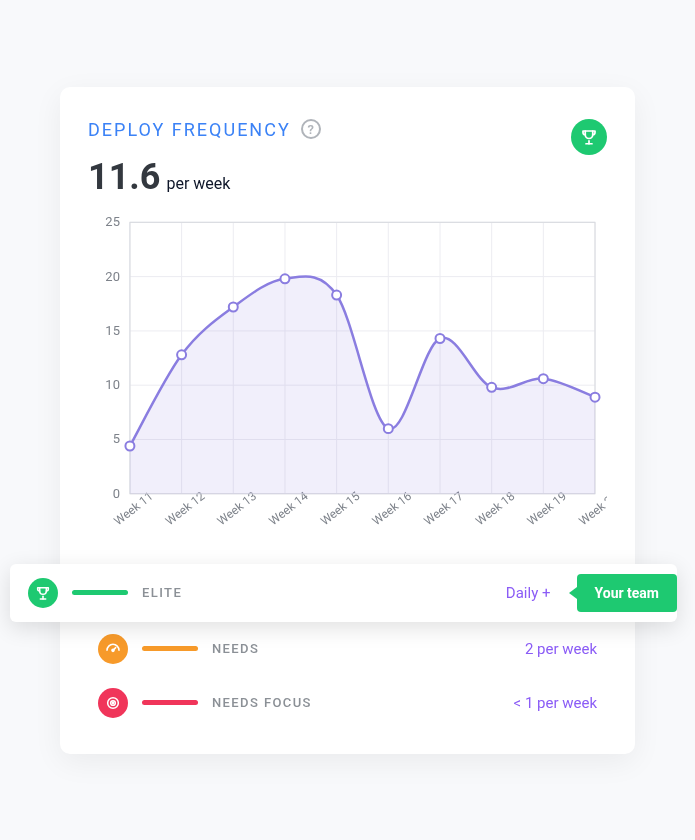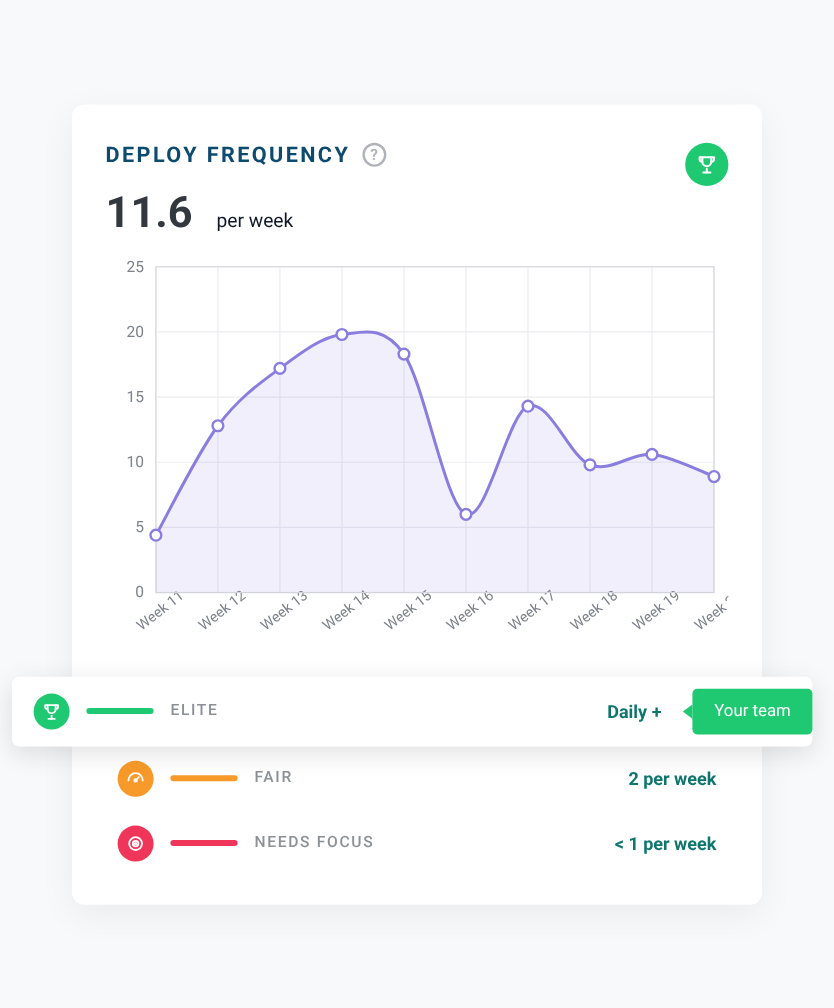--- a/index.html
+++ b/index.html
@@ -26,22 +26,22 @@
     justify-content: space-between;
   }
   .title-row {
     display: flex;
     align-items: center;
     gap: 10px;
   }
   .title {
     font-size: 18px;
     letter-spacing: 2px;
-    color: #0c4a6e;
-    font-weight: 700;
+    color: #3b82f6;
+    font-weight: 400;
     text-align: center;
   }
   .help-icon {
     width: 20px; height: 20px;
     border: 2px solid #b0b4ba;
     border-radius: 50%;
     display: flex; align-items: flex-start; justify-content: center;
     color: #b0b4ba;
     font-size: 13px;
     font-weight: 600;
@@ -51,21 +51,21 @@
     width: 36px; height: 36px;
     background: #1ec971;
     border-radius: 50%;
     display: flex; align-items: center; justify-content: center;
     color: #fff;
   }
   .metric-row {
     margin-top: 16px;
     display: flex;
     align-items: baseline;
-    gap: 20px;
+    gap: 6px;
   }
   .metric-value {
     font-size: 36px;
     font-weight: 700;
     color: #33383f;
   }
   .metric-unit {
     font-size: 16px;
     color: #0f172a;
   }
@@ -117,28 +117,28 @@
   }
   .legend-label {
     font-size: 13px;
     letter-spacing: 1.4px;
     color: #8b9096;
     font-weight: 500;
   }
   .legend-value {
     margin-left: auto;
     font-size: 15px;
-    color: #0f766e;
-    font-weight: 700;
+    color: #8b5cf6;
+    font-weight: 400;
   }
   .your-team-tag {
     background: #1ec971;
     color: #fff;
     font-size: 14px;
-    font-weight: 400;
+    font-weight: 700;
     padding: 11px 18px;
     border-radius: 4px;
     margin-left: 12px;
     position: relative;
     flex-shrink: 0;
   }
   .your-team-tag::before {
     content: "";
     position: absolute;
     left: -8px;
@@ -244,21 +244,21 @@
       </div>
       <div class="legend-row">
         <div class="legend-icon" style="background: rgb(247, 154, 42);">
           <svg width="16" height="16" viewBox="0 0 24 24" fill="none" stroke="currentColor" stroke-width="2.3" stroke-linecap="round" stroke-linejoin="round">
             <path d="M3 14a9 9 0 0 1 18 0"></path>
             <circle cx="12" cy="14" r="1.6" fill="currentColor"></circle>
             <path d="M12 14l4-4"></path>
           </svg>
         </div>
         <div class="legend-bar" style="background: rgb(247, 154, 42);"></div>
-        <div class="legend-label">FAIR</div>
+        <div class="legend-label">NEEDS</div>
         <div class="legend-value">2 per week</div>
       </div>
       <div class="legend-row">
         <div class="legend-icon" style="background: rgb(240, 53, 90);">
           <svg width="16" height="16" viewBox="0 0 24 24" fill="none" stroke="currentColor" stroke-width="2.3" stroke-linecap="round" stroke-linejoin="round">
             <circle cx="12" cy="12" r="8"></circle>
             <circle cx="12" cy="12" r="3.5"></circle>
             <circle cx="12" cy="12" r="1" fill="currentColor"></circle>
           </svg>
         </div>

